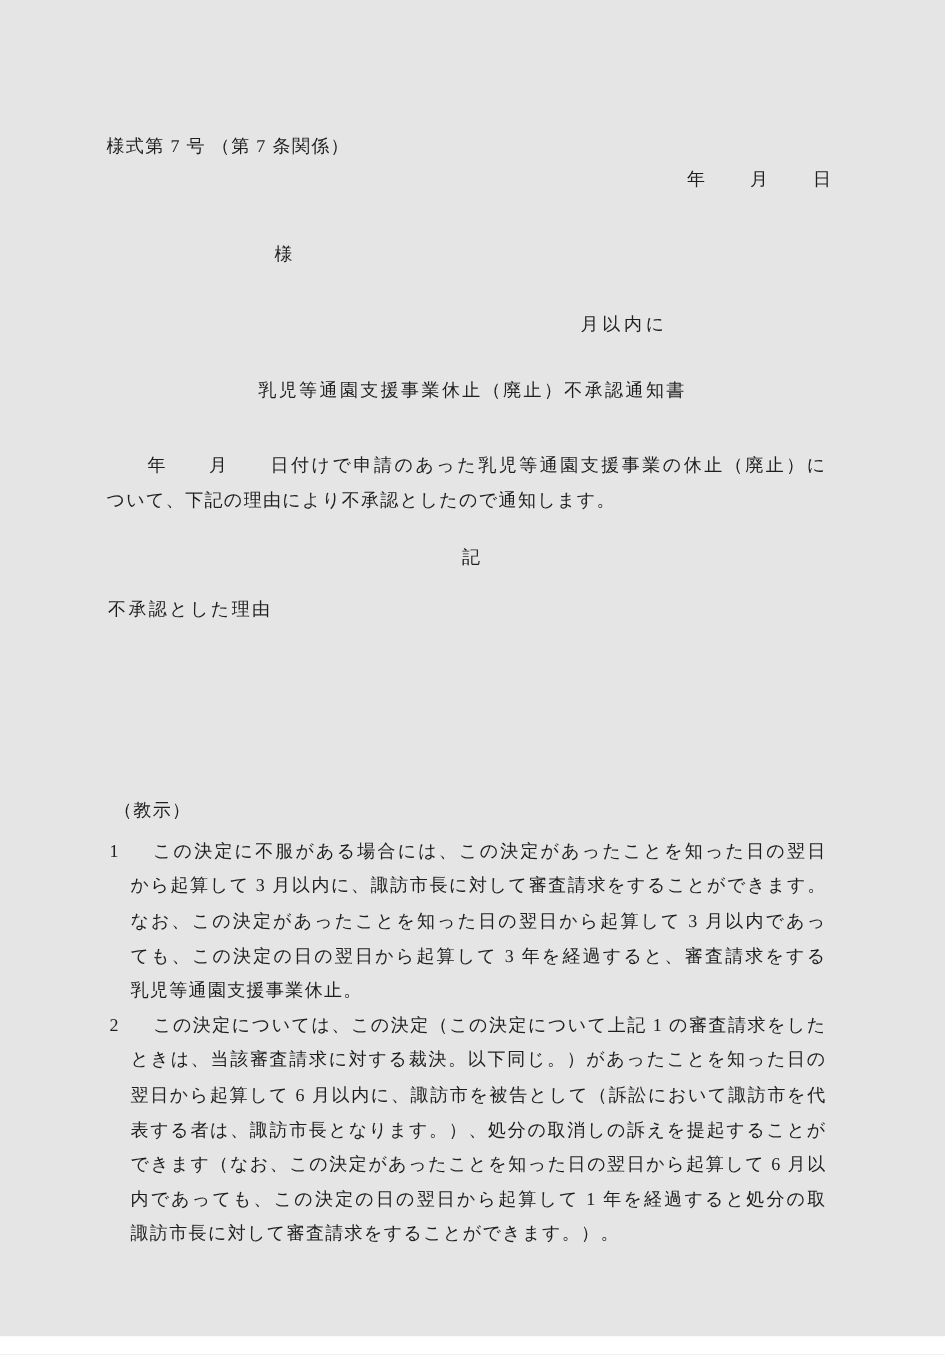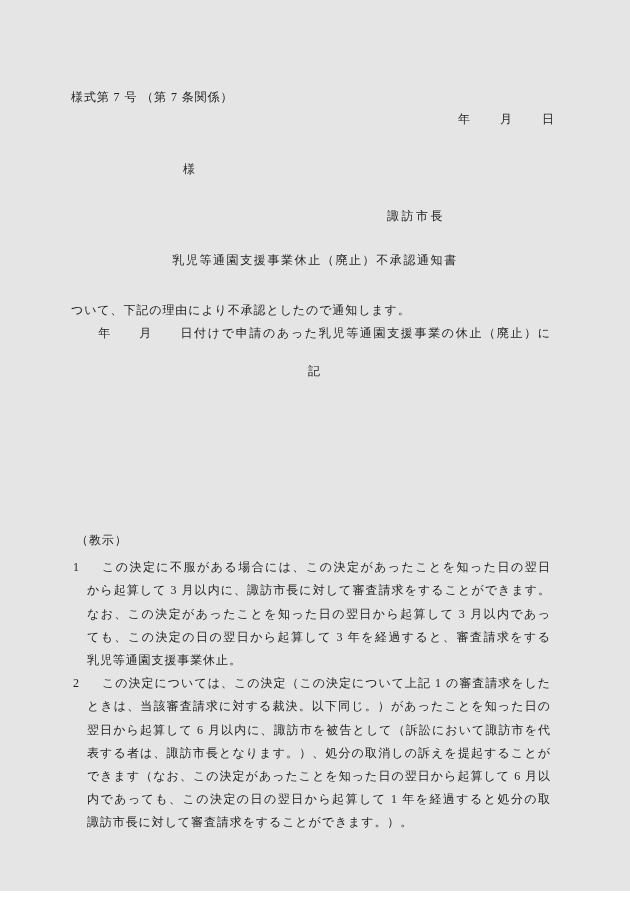--- a/index.html
+++ b/index.html
@@ -49,31 +49,32 @@
 <body>
 
 <div class="page">
 
   <div class="abs form-no line">様式第 7 号 （第 7 条関係）</div>
 
   <div class="abs date-line line">年　　月　　日</div>
 
   <div class="abs recipient line">様</div>
 
-  <div class="abs sender line">諏訪市長</div>
+  <div class="abs sender line">月以内に</div>
 
   <div class="abs doc-title line">乳児等通園支援事業休止（廃止）不承認通知書</div>
 
   <div class="abs body-para">
+    <div class="line jl">　　年　　月　　日付けで申請のあった乳児等通園支援事業の休止（廃止）に</div>
     <div class="line">ついて、下記の理由により不承認としたので通知します。</div>
-    <div class="line jl">　　年　　月　　日付けで申請のあった乳児等通園支援事業の休止（廃止）に</div>
   </div>
 
   <div class="abs ki line">記</div>
 
+  <div class="abs reason line">不承認とした理由</div>
 
   <div class="abs notes">
 
     <div class="line notes-label">（教示）</div>
 
     <div class="item">
       <span class="num">1</span>
       <div class="line jl first">この決定に不服がある場合には、この決定があったことを知った日の翌日</div>
       <div class="line jl">から起算して 3 月以内に、諏訪市長に対して審査請求をすることができます。</div>
       <div class="line jl">なお、この決定があったことを知った日の翌日から起算して 3 月以内であっ</div>

